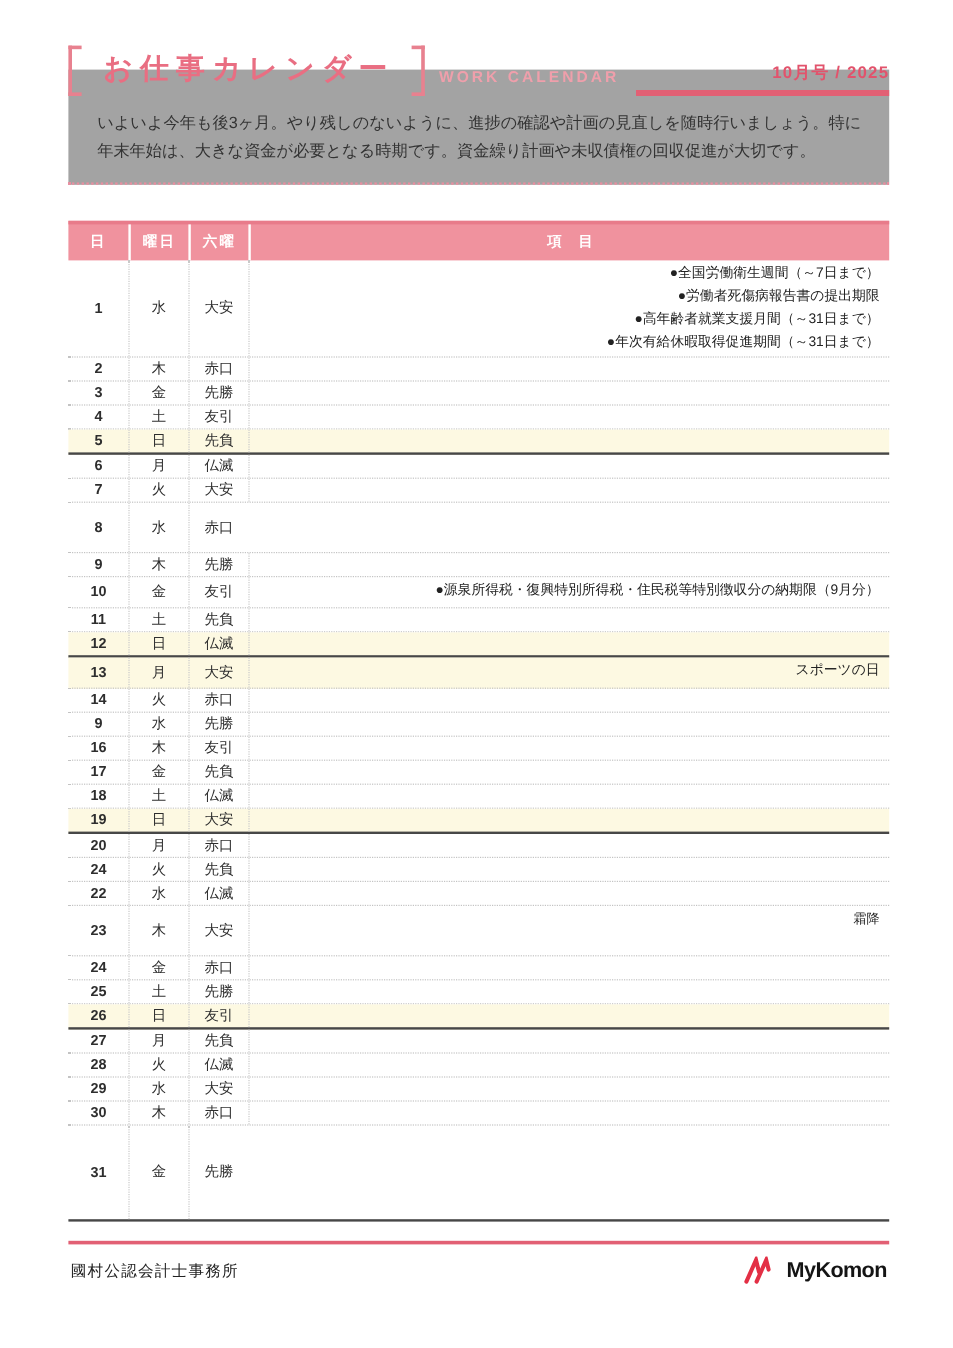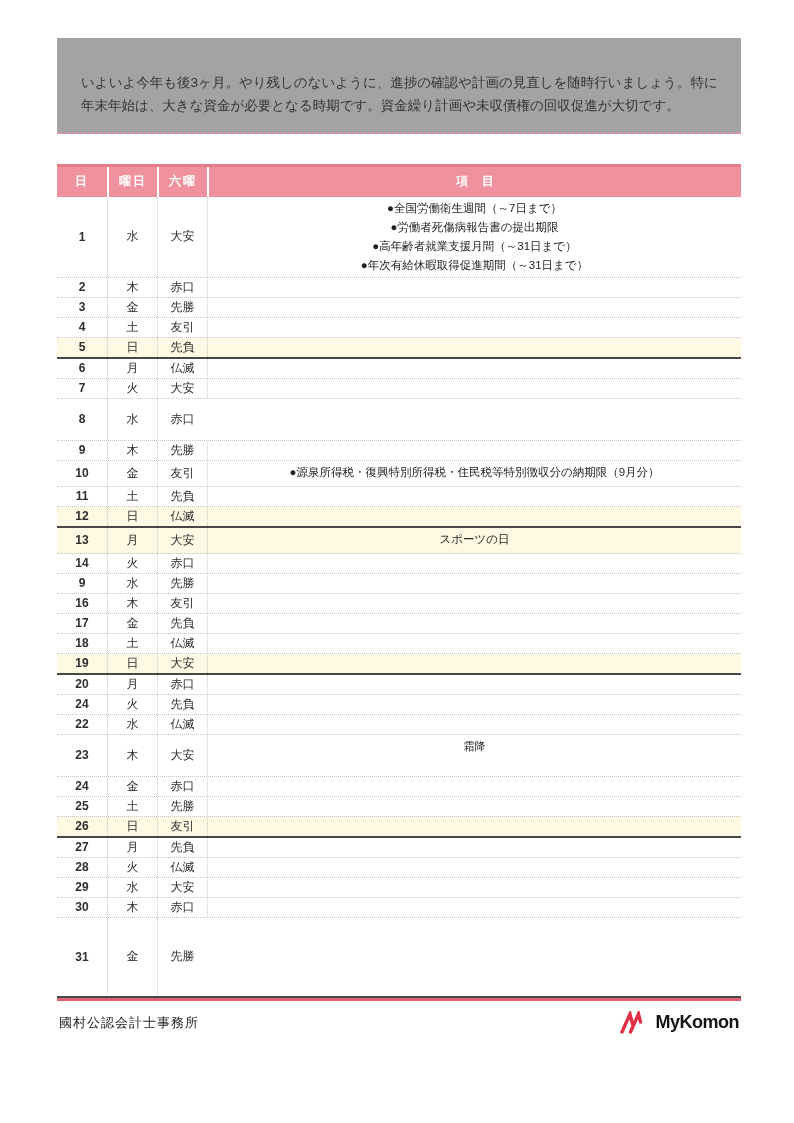--- a/index.html
+++ b/index.html
@@ -36,43 +36,55 @@
 
   .cal-row{ border-bottom:1px dotted #c3c3c3; align-items:center; min-height:19px; }
   .cal-row.sep{ border-bottom:2px solid #474747; }
   .cal-row.highlight{ background:#fdf9e2; }
   .cal-row:last-child{ border-bottom:2px solid #474747; }
   .cell{ font-size:12px; text-align:center; align-self:stretch; display:flex;
          align-items:center; justify-content:center; padding:1px 2px; }
   .cell.day{ font-weight:bold; }
   .cell + .cell{ border-left:1px dotted #c9c9c9; }
   .cell.items{ justify-content:flex-start; text-align:left; padding:2px 8px; flex-direction:column;
-               align-items:center; }
+               align-items:flex-end; }
   .item{ font-size:11.5px; line-height:19px; color:#222; white-space:nowrap; }
   .cal-row.season{ min-height:42px; }
   .cal-row.season .cell.items{ justify-content:flex-start; padding-top:2px; }
   .cal-row.season .item{ font-size:11px; }
   .cal-row.has-items{ min-height:26px; }
   .cal-row.multi{ min-height:80px; }
   .cal-row.multi .cell.items{ justify-content:center; }
 
   
-  .footer{ margin-top:0; }
+  .footer{ margin-top:16px; }
   .footer-line{ height:3px; background:#e26074; }
   .footer-row{ display:flex; justify-content:space-between; align-items:center; padding:10px 2px 0 2px; }
   .office{ font-size:13px; color:#222; letter-spacing:1px; }
   .logo{ display:flex; align-items:center; gap:13px; }
   .logo-m svg{ display:block; }
   .logo-text{ font-size:18px; font-weight:bold; color:#141414; letter-spacing:-0.5px; }
 </style>
 </head>
 <body>
 
 <div class="page">
 
+  <div class="title-row">
+    <div class="bracket-title">
+      <span class="bracket left"></span>
+      <h1 class="cal-title">お仕事カレンダー</h1>
+      <span class="bracket right"></span>
+    </div>
+    <div class="subtitle">WORK CALENDAR</div>
+    <div class="issue-col">
+      <div class="issue">10月号 / 2025</div>
+      <div class="issue-bar"></div>
+    </div>
+  </div>
 
   <div class="intro-box">
     <p>いよいよ今年も後3ヶ月。やり残しのないように、進捗の確認や計画の見直しを随時行いましょう。特に年末年始は、大きな資金が必要となる時期です。資金繰り計画や未収債権の回収促進が大切です。</p>
   </div>
 
   <div class="calendar">
     <div class="cal-header cal-grid-cols">
       <div class="hcell">日</div>
       <div class="hcell">曜日</div>
       <div class="hcell">六曜</div>

